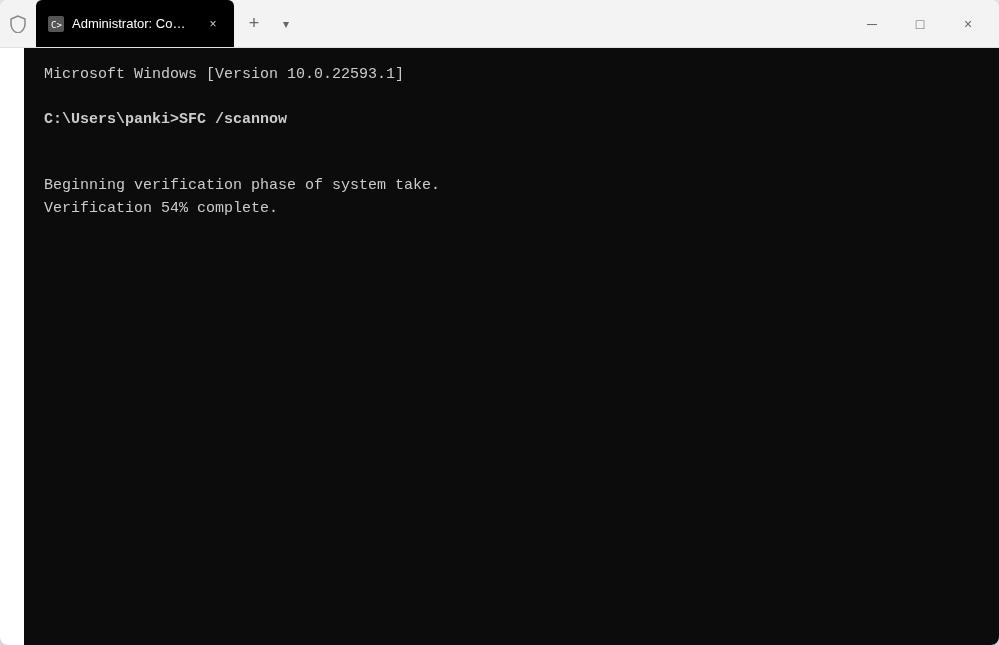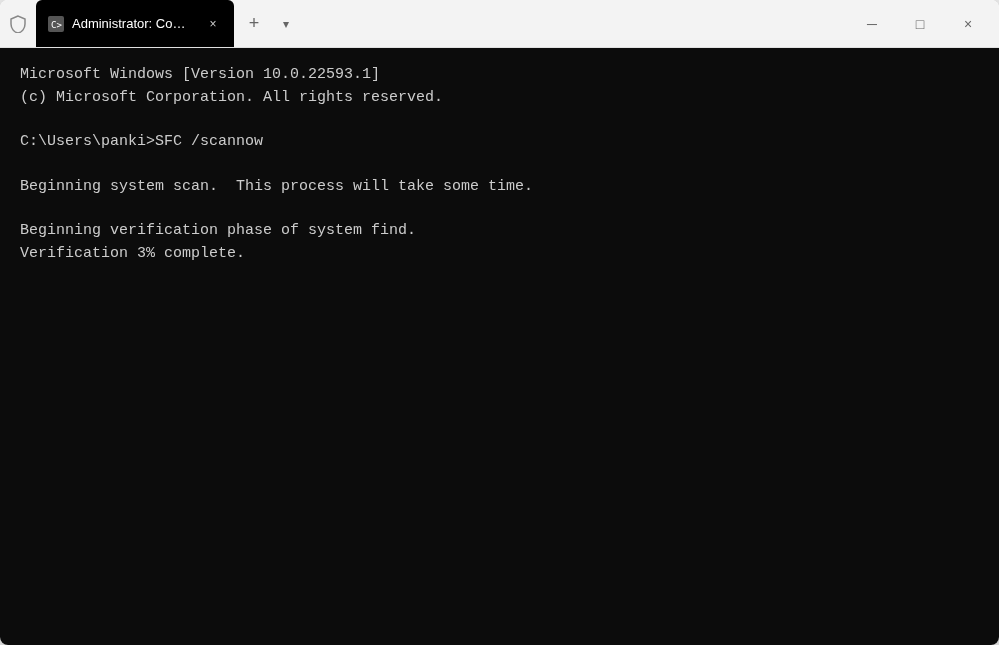--- a/index.html
+++ b/index.html
@@ -152,20 +152,21 @@
     .terminal {
       flex: 1;
       background: #0c0c0c;
       padding: 16px 20px;
       font-family: 'Consolas', 'Courier New', monospace;
       font-size: 15px;
       color: #cccccc;
       line-height: 1.5;
       position: relative;
       overflow: hidden;
+      margin-left: 24px;
     }
 
     .terminal-line {
       white-space: pre;
       margin-bottom: 0;
     }
 
     .terminal-blank {
       height: 22px;
     }
@@ -197,24 +198,22 @@
     </div>
     <div class="titlebar-controls">
       <div class="ctrl-btn">─</div>
       <div class="ctrl-btn">□</div>
       <div class="ctrl-btn close">×</div>
     </div>
   </div>
 
   <div class="terminal">
     <div class="terminal-line">Microsoft Windows [Version 10.0.22593.1]</div>
-    <div class="terminal-line">(c) Microsoft Corporation. All rights reserved.</div>
-    <div class="terminal-blank"></div>
-    <div class="terminal-line" style="position:relative;">C:\Users\panki&gt;SFC /scannow</div>
-    <div class="terminal-blank"></div>
-    <div class="terminal-line">Beginning system scan.  This process will take some time.</div>
-    <div class="terminal-blank"></div>
-    <div class="terminal-line">Beginning verification phase of system find.</div>
-    <div class="terminal-line">Verification 3% complete.</div>
+    <div class="terminal-blank"></div>
+    <div class="terminal-line" style="position:relative;font-weight:bold;">C:\Users\panki&gt;SFC /scannow</div>
+    <div class="terminal-blank"></div>
+    <div class="terminal-blank"></div>
+    <div class="terminal-line">Beginning verification phase of system take.</div>
+    <div class="terminal-line">Verification 54% complete.</div>
     <div class="terminal-blank"></div>
     <div class="terminal-blank"></div>
   </div>
 </div>
 
 </body></html>

